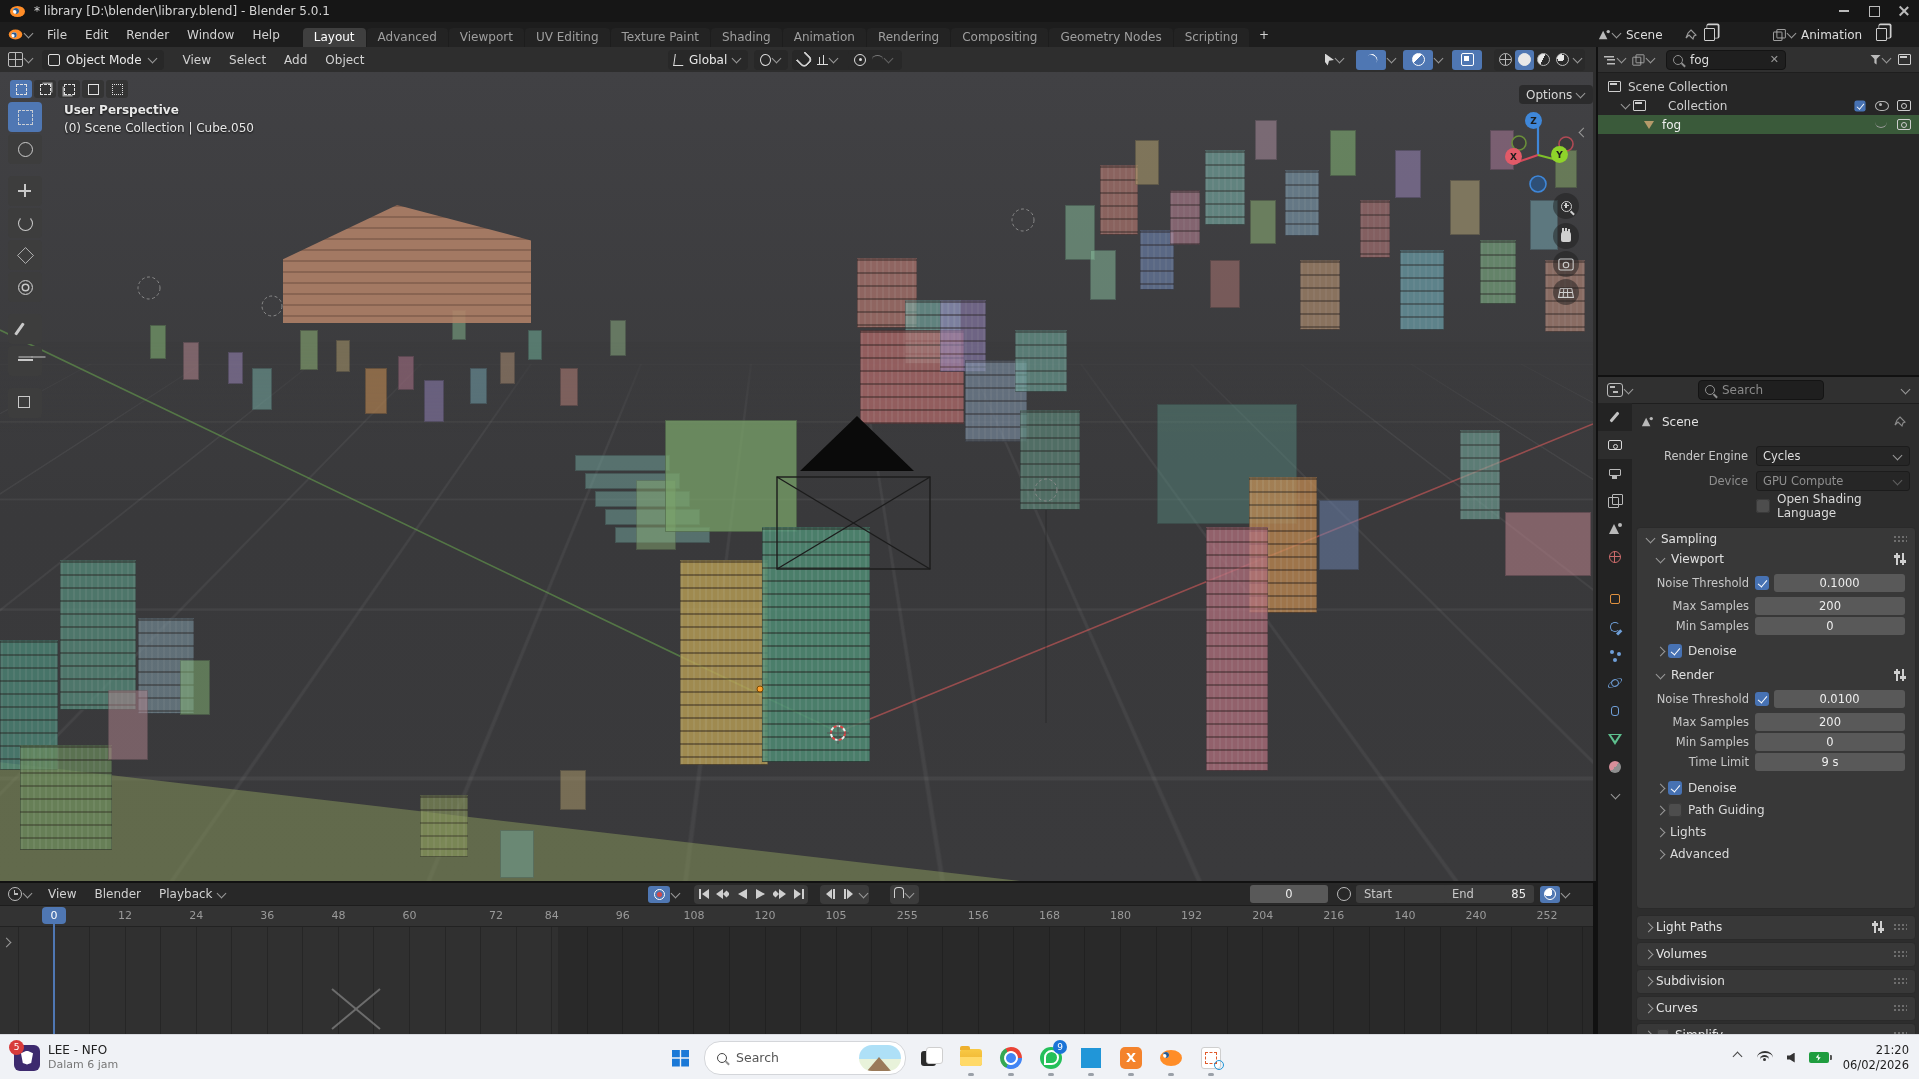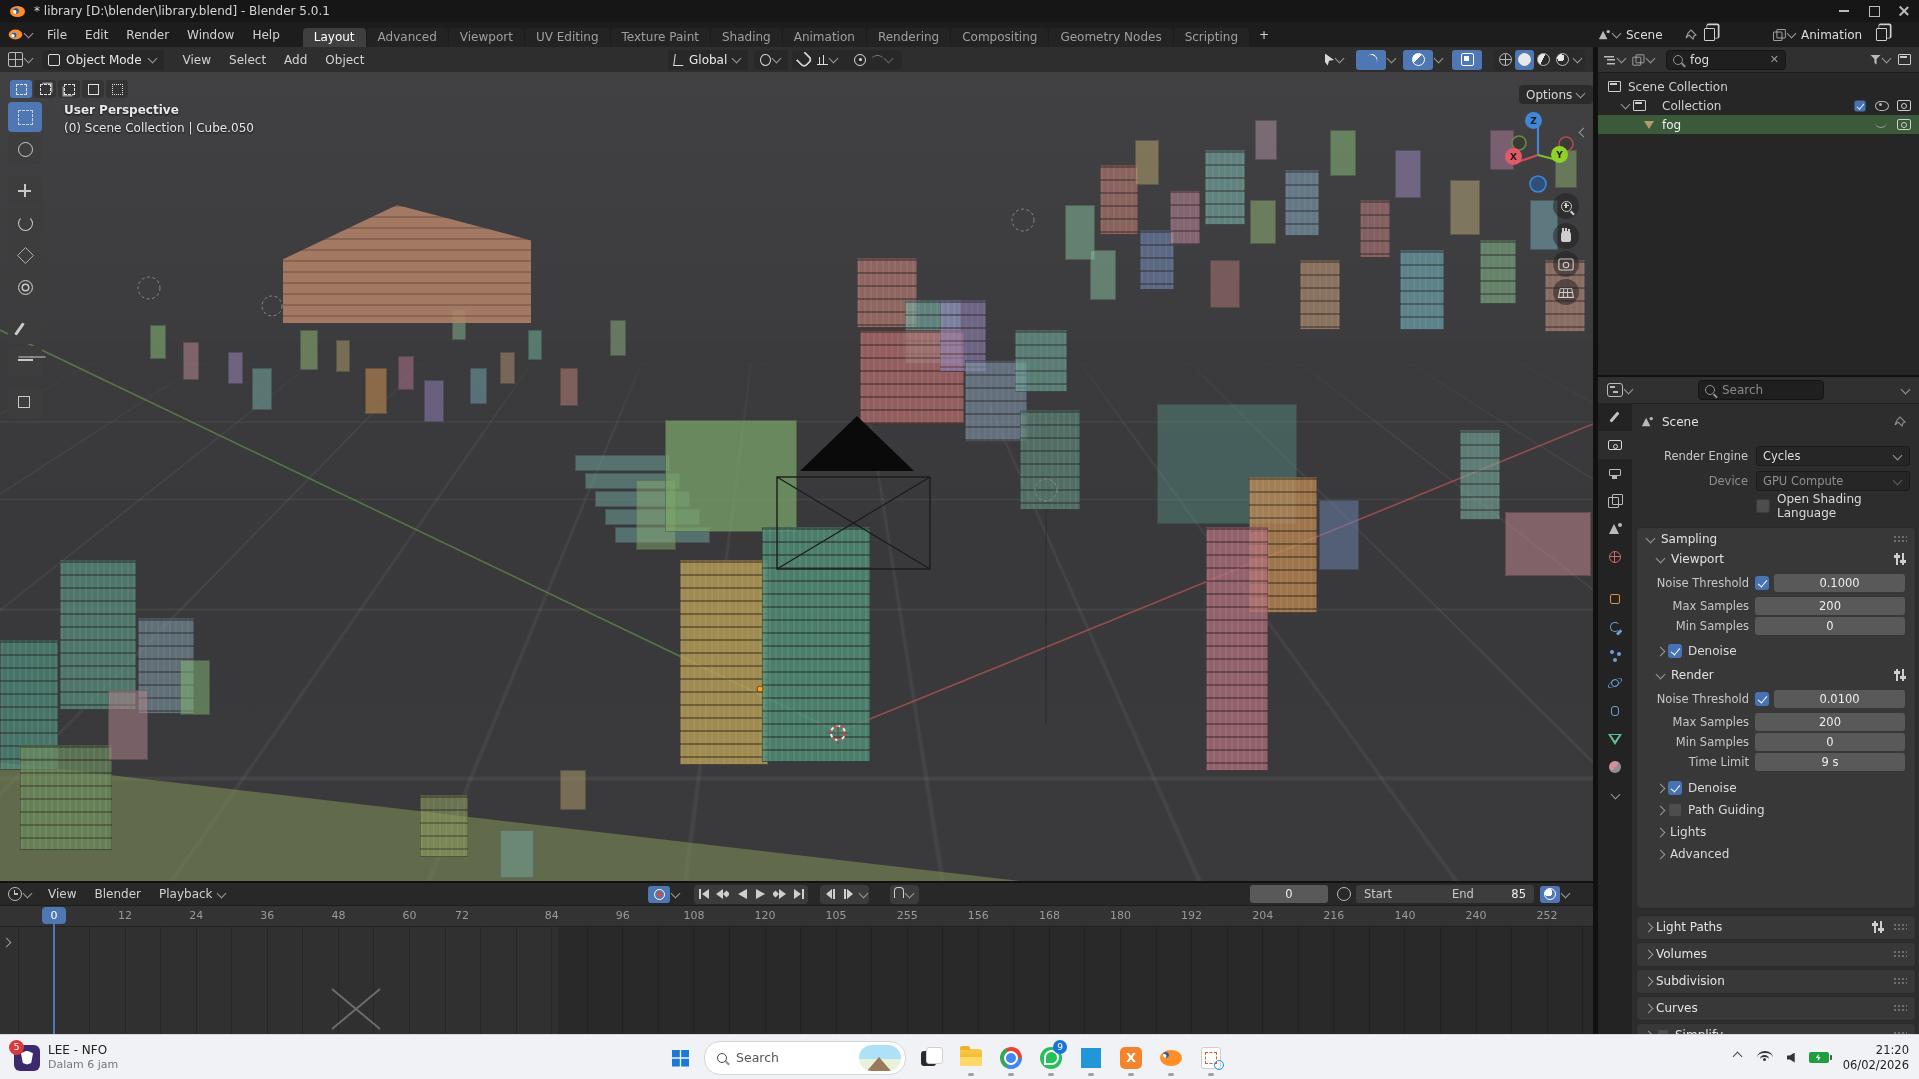--- a/index.html
+++ b/index.html
@@ -40,21 +40,21 @@
   .wbtn{width:30px;height:22px;display:flex;align-items:center;justify-content:center;}
   .wbtn span{display:block;}
 
   
   .topbar{left:0;top:22px;width:1919px;height:25px;background:#1d1d1d;display:flex;align-items:center;border-bottom:1px solid #101010;}
   .menu-lab{padding:0 9px;color:#d2d2d2;font-size:12px;}
   .tab{padding:2px 11px 3px 11px;margin-right:1px;border-radius:4px 4px 0 0;background:#232323;color:#9f9f9f;font-size:12px;}
   .tab.active{background:#3f3f3f;color:#fff;}
 
   
-  .vp{left:0;top:47px;width:1593px;height:834px;background:#2e2e2e;}
+  .vp{left:0;top:47px;width:1593px;height:834px;background:#2e2e2e;padding-left:16px;}
   .vp-header{left:0;top:0;width:1593px;height:25px;background:#2e2e2e;border-bottom:1px solid #222;display:flex;align-items:center;}
   .pill{background:#282828;border-radius:4px;height:20px;display:flex;align-items:center;padding:0 6px;margin-right:4px;}
   .hbtn{height:20px;border-radius:3px;display:flex;align-items:center;justify-content:center;padding:0 3px;}
   .hbtn.on{background:#4f77b3;}
   .shadeball{width:13px;height:13px;border-radius:50%;border:1.5px solid #b9b9b9;box-sizing:border-box;}
   .scene3d{left:0;top:25px;width:1593px;height:809px;overflow:hidden;background:linear-gradient(#414144,#39393b 55%,#3a3a3c);}
   .floor{position:absolute;left:-350px;top:292px;width:2300px;height:1000px;
          background-image:linear-gradient(rgba(255,255,255,.05) 1.5px,transparent 1.5px),
                           linear-gradient(90deg,rgba(255,255,255,.05) 1.5px,transparent 1.5px);
          background-size:110px 110px;transform:perspective(760px) rotateX(63deg);transform-origin:50% 0;}
@@ -492,21 +492,21 @@
     <span class="colicon" style="margin:0 4px 0 6px"></span>
   </div>
 
   <div class="orow" style="padding-left:10px;margin-top:4px">
     <span class="colicon"></span>
     <span style="margin-left:7px">Scene Collection</span>
   </div>
   <div class="orow" style="padding-left:22px">
     <span class="varrow" style="margin-right:4px"></span>
     <span class="colicon"></span>
-    <span style="margin-left:16px">Collection</span>
+    <span style="margin-left:22px">Collection</span>
     <span class="cb" style="margin-left:auto;transform:scale(.8)"></span>
     <span class="eyeicon" style="margin:0 8px"></span>
     <span class="camicon" style="margin-right:10px"></span>
   </div>
   <div class="orow sel" style="padding-left:46px">
     <span class="tri-down"></span>
     <span style="margin-left:8px">fog</span>
     <span class="eyeclosed" style="margin-left:auto"></span>
     <span class="camicon" style="margin:0 10px 0 10px"></span>
   </div>
@@ -807,21 +807,21 @@
       <span class="varrow"></span>
     </div>
   </div>
 
   <div class="tl-ruler" id="tl-ruler">
       <span style="position: absolute; top: 3px; left: 125.1px; transform: translateX(-50%);">12</span>
       <span style="position: absolute; top: 3px; left: 196.2px; transform: translateX(-50%);">24</span>
       <span style="position: absolute; top: 3px; left: 267.3px; transform: translateX(-50%);">36</span>
       <span style="position: absolute; top: 3px; left: 338.4px; transform: translateX(-50%);">48</span>
       <span style="position: absolute; top: 3px; left: 409.5px; transform: translateX(-50%);">60</span>
-      <span style="position: absolute; top: 3px; left: 462px; transform: translateX(-50%); text-align: right;">72</span>
+      <span style="position: absolute; top: 3px; left: 496px; transform: translateX(-50%); text-align: right;">72</span>
       <span style="position: absolute; top: 3px; left: 551.7px; transform: translateX(-50%);">84</span>
       <span style="position: absolute; top: 3px; left: 622.8px; transform: translateX(-50%);">96</span>
       <span style="position: absolute; top: 3px; left: 693.9px; transform: translateX(-50%);">108</span>
       <span style="position: absolute; top: 3px; left: 765px; transform: translateX(-50%);">120</span>
       <span style="position: absolute; top: 3px; left: 836.1px; transform: translateX(-50%);">105</span>
       <span style="position: absolute; top: 3px; left: 907.2px; transform: translateX(-50%);">255</span>
       <span style="position: absolute; top: 3px; left: 978.3px; transform: translateX(-50%);">156</span>
       <span style="position: absolute; top: 3px; left: 1049.4px; transform: translateX(-50%);">168</span>
       <span style="position: absolute; top: 3px; left: 1120.5px; transform: translateX(-50%);">180</span>
       <span style="position: absolute; top: 3px; left: 1191.6px; transform: translateX(-50%);">192</span>

